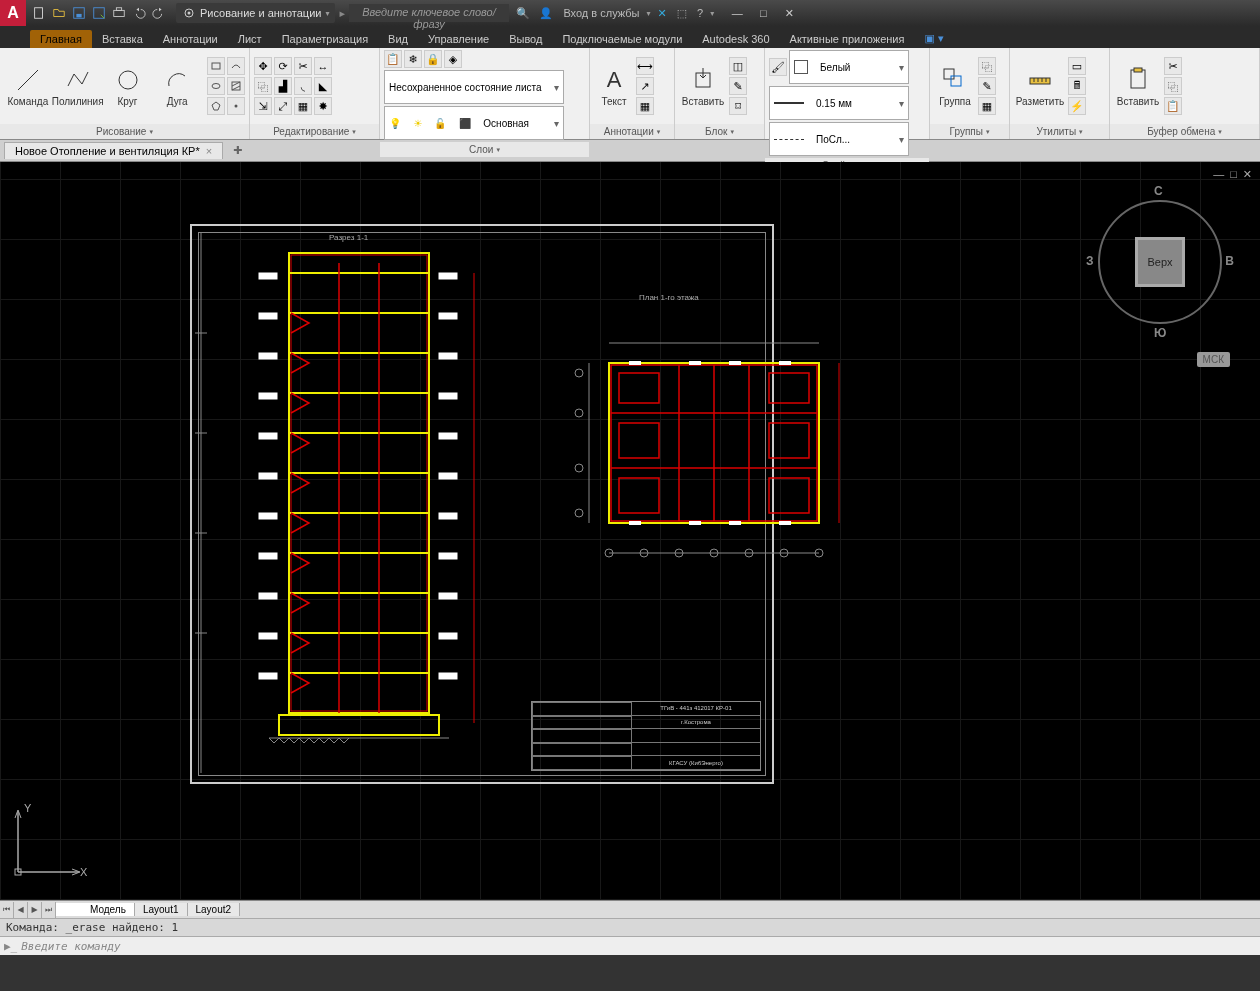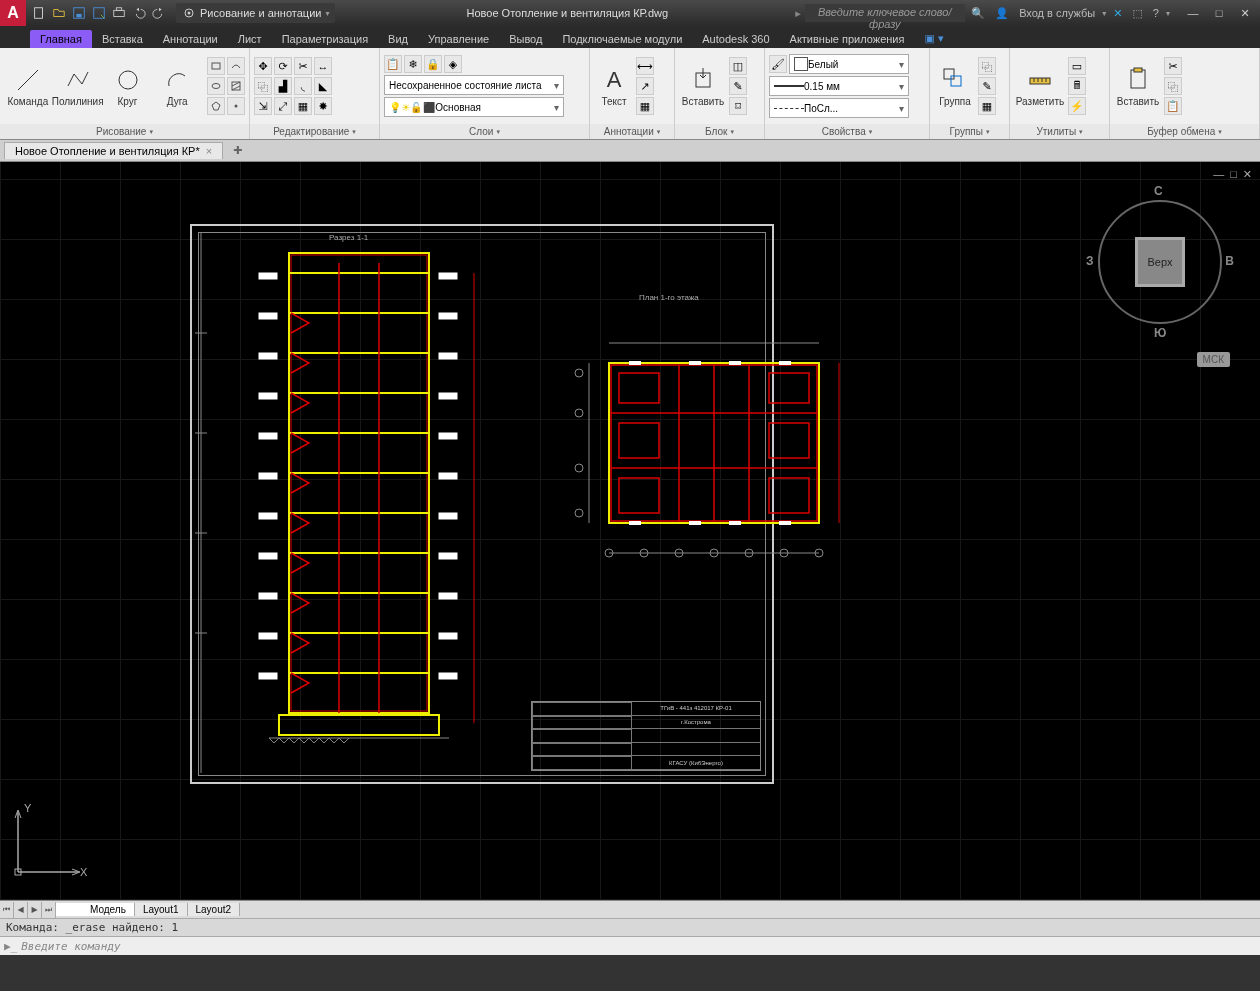--- a/index.html
+++ b/index.html
@@ -15,37 +15,37 @@
 .title-center { flex: 1; text-align: center; color: #ddd; cursor: default; }
 .search-box { background: #3a3a3a; padding: 2px 6px; color: #999; font-style: italic; width: 160px; height: 18px; text-align: center; }
 .title-right { display: flex; align-items: center; gap: 4px; padding: 0 4px; }
 .title-right-btn { color: #bbb; cursor: pointer; padding: 0 3px; }
 .window-controls { display: flex; gap: 4px; margin-left: 8px; }
 .window-controls span { width: 22px; text-align: center; cursor: pointer; color: #ccc; }
 
 
 .ribbon-tabs { background: #2a2a2a; height: 22px; display: flex; align-items: flex-end; padding-left: 30px; }
 .ribbon-tab { padding: 3px 10px; color: #ccc; cursor: pointer; font-size: 11px; }
-.ribbon-tab.active { background: #8b5cf6; color: #000; border-radius: 2px 2px 0 0; }
+.ribbon-tab.active { background: #a16207; color: #000; border-radius: 2px 2px 0 0; }
 
 
 .ribbon { background: #f0f0f0; height: 92px; display: flex; border-bottom: 1px solid #888; }
 .ribbon-panel { border-right: 1px solid #ccc; display: flex; flex-direction: column; }
 .panel-body { flex: 1; display: flex; align-items: center; padding: 2px 4px; gap: 2px; }
 .panel-title { font-size: 10px; color: #555; text-align: center; padding: 2px 0; background: #e8e8e8; cursor: pointer; display: flex; justify-content: center; align-items: center; gap: 3px; }
 .panel-title::after { content: "▾"; font-size: 7px; color: #666; }
 .big-btn { display: flex; flex-direction: column; align-items: center; justify-content: center; width: 48px; height: 60px; cursor: pointer; gap: 2px; }
 .big-btn .icon { width: 28px; height: 28px; display: flex; align-items: center; justify-content: center; }
 .big-btn .label { font-size: 10px; color: #333; text-align: center; }
 .small-grid { display: grid; grid-template-columns: repeat(3, 18px); gap: 2px; }
 .small-grid.c2 { grid-template-columns: repeat(2, 18px); }
 .small-grid.c4 { grid-template-columns: repeat(4, 18px); }
 .small-btn { width: 18px; height: 18px; background: #e8e8e8; border: 1px solid #ccc; cursor: pointer; display: flex; align-items: center; justify-content: center; }
 .small-btn svg { width: 12px; height: 12px; }
-.dropdown-field { display: flex; align-items: center; background: #fff; border: 1px solid #aaa; height: 20px; padding: 0 4px; font-size: 10px; cursor: pointer; gap: 0; }
+.dropdown-field { display: flex; align-items: center; background: #fff; border: 1px solid #aaa; height: 34px; padding: 0 4px; font-size: 10px; cursor: pointer; gap: 12px; }
 .dropdown-field::after { content: "▾"; color: #666; margin-left: auto; }
 .color-swatch { width: 14px; height: 14px; border: 1px solid #555; }
 .layer-rows { display: flex; flex-direction: column; gap: 2px; }
 
 
 .file-tabs { background: #cfcfcf; height: 22px; display: flex; align-items: center; padding: 0 4px; border-bottom: 1px solid #888; }
 .file-tab { background: #e8e8e8; padding: 2px 10px; border: 1px solid #aaa; border-bottom: none; display: flex; align-items: center; gap: 6px; cursor: pointer; }
 .file-tab .close { color: #888; cursor: pointer; }
 .plus-tab { margin-left: 4px; color: #666; cursor: pointer; padding: 2px 6px; }
 
@@ -132,21 +132,20 @@
       </span>
   </div>
   <div class="workspace-selector">
     <svg width="14" height="14">
         <circle cx="7" cy="7" r="4" fill="none" stroke="#ccc"></circle>
         <circle cx="7" cy="7" r="1.5" fill="#ccc"></circle>
       </svg>
     <span>Рисование и аннотации</span>
     <span style="font-size:8px;color:#999">▾</span>
   </div>
-  <div class="title-center">Новое Отопление и вентиляция КР.dwg</div>
   <span style="color:#888;margin-right:4px;cursor:pointer">▸</span>
   <div class="search-box">Введите ключевое слово/фразу</div>
   <div class="title-right">
     <span class="title-right-btn">🔍</span>
     <span class="title-right-btn">👤</span>
     <span class="title-right-btn">Вход в службы</span>
     <span style="font-size:8px;color:#999">▾</span>
     <span class="title-right-btn" style="color:#3ad">✕</span>
     <span class="title-right-btn">⬚</span>
     <span class="title-right-btn">?</span>

